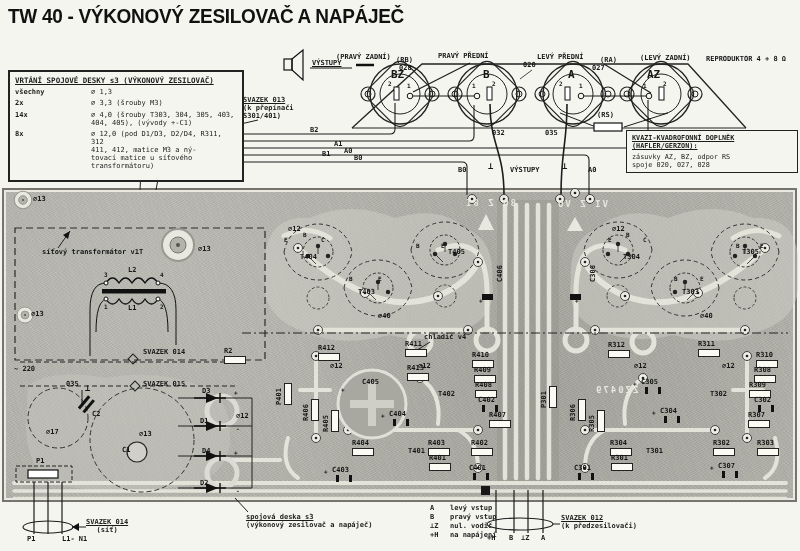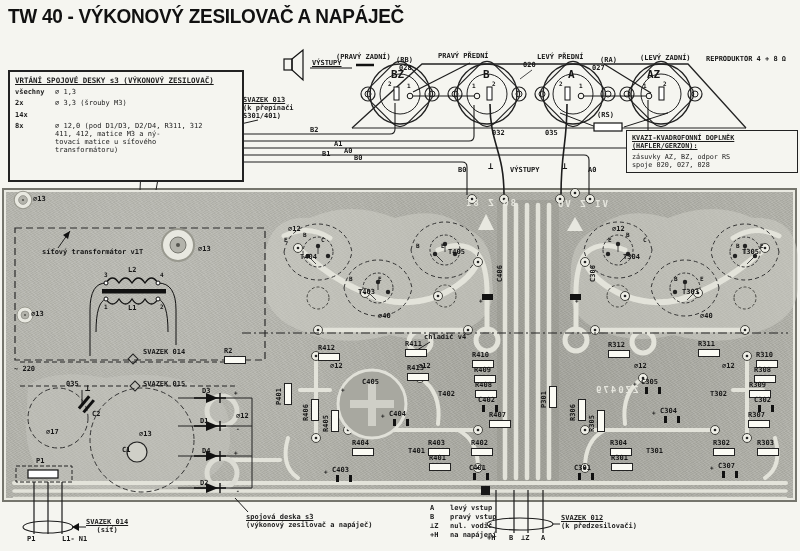--- a/index.html
+++ b/index.html
@@ -6,21 +6,21 @@
   #page{position:relative;width:800px;height:551px;background:#f5f5f0;overflow:hidden;
         font-family:"DejaVu Sans Mono",monospace;color:#1b1b1b;}
   #title{position:absolute;left:8px;top:5px;font-family:"Liberation Sans",sans-serif;
          font-weight:800;font-size:19px;letter-spacing:-0.3px;color:#111;transform:scaleY(1.08);transform-origin:0 0;}
   
   #drill{position:absolute;left:8px;top:70px;width:236px;height:112px;border:2px solid #222;
          background:#f5f5f0;padding:4px 5px;box-sizing:border-box;z-index:6;}
   #drill .dt{font-size:7.5px;font-weight:bold;text-decoration:underline;margin-bottom:3px;white-space:nowrap;}
   .drow{display:flex;margin-top:3.2px;font-size:7px;line-height:8px;}
   .dq{width:40px;flex:none;font-weight:bold;}
-  .ds{white-space:pre-line;}
+  .ds{white-space:pre-line;margin-left:36px;}
   
   .lbl{position:absolute;font-size:7px;line-height:7px;font-weight:bold;white-space:nowrap;z-index:5;color:#161616;}
   .lbl.pin{font-size:6px;}
   .lbl.gnd{font-size:9px;}
   .lbl.cname{font-size:11px;}
   .lbl.und{text-decoration:underline;}
   .lbl.vert{transform:rotate(-90deg);transform-origin:0 0;}
   .lbl.res::after{content:"";display:block;width:20px;height:6px;background:#fbfbf4;border:1px solid #222;margin-top:1px;}
   .lbl.cap::after{content:"";display:block;width:10px;height:7px;border-left:3px solid #111;border-right:3px solid #111;margin:1px 0 0 4px;}
   .lbl.mirror{transform:scaleX(-1);color:#e9e9e1;font-size:9px;letter-spacing:2px;opacity:.95;}
@@ -59,20 +59,22 @@
     <div class="drow">
           <div class="dq">všechny</div>
           <div class="ds">∅ 1,3</div>
         </div>
         <div class="drow">
           <div class="dq">2x</div>
           <div class="ds">∅ 3,3 (šrouby M3)</div>
         </div>
         <div class="drow">
           <div class="dq">14x</div>
+          <div class="ds">∅ 4,0 (šrouby T303, 304, 305, 403,
+404, 405), (vývody +-C1)</div>
         </div>
         <div class="drow">
           <div class="dq">8x</div>
           <div class="ds">∅ 12,0 (pod D1/D3, D2/D4, R311, 312
 411, 412, matice M3 a ný-
 tovací matice u síťového
 transformátoru)</div>
         </div>
       </div>
   </div>

